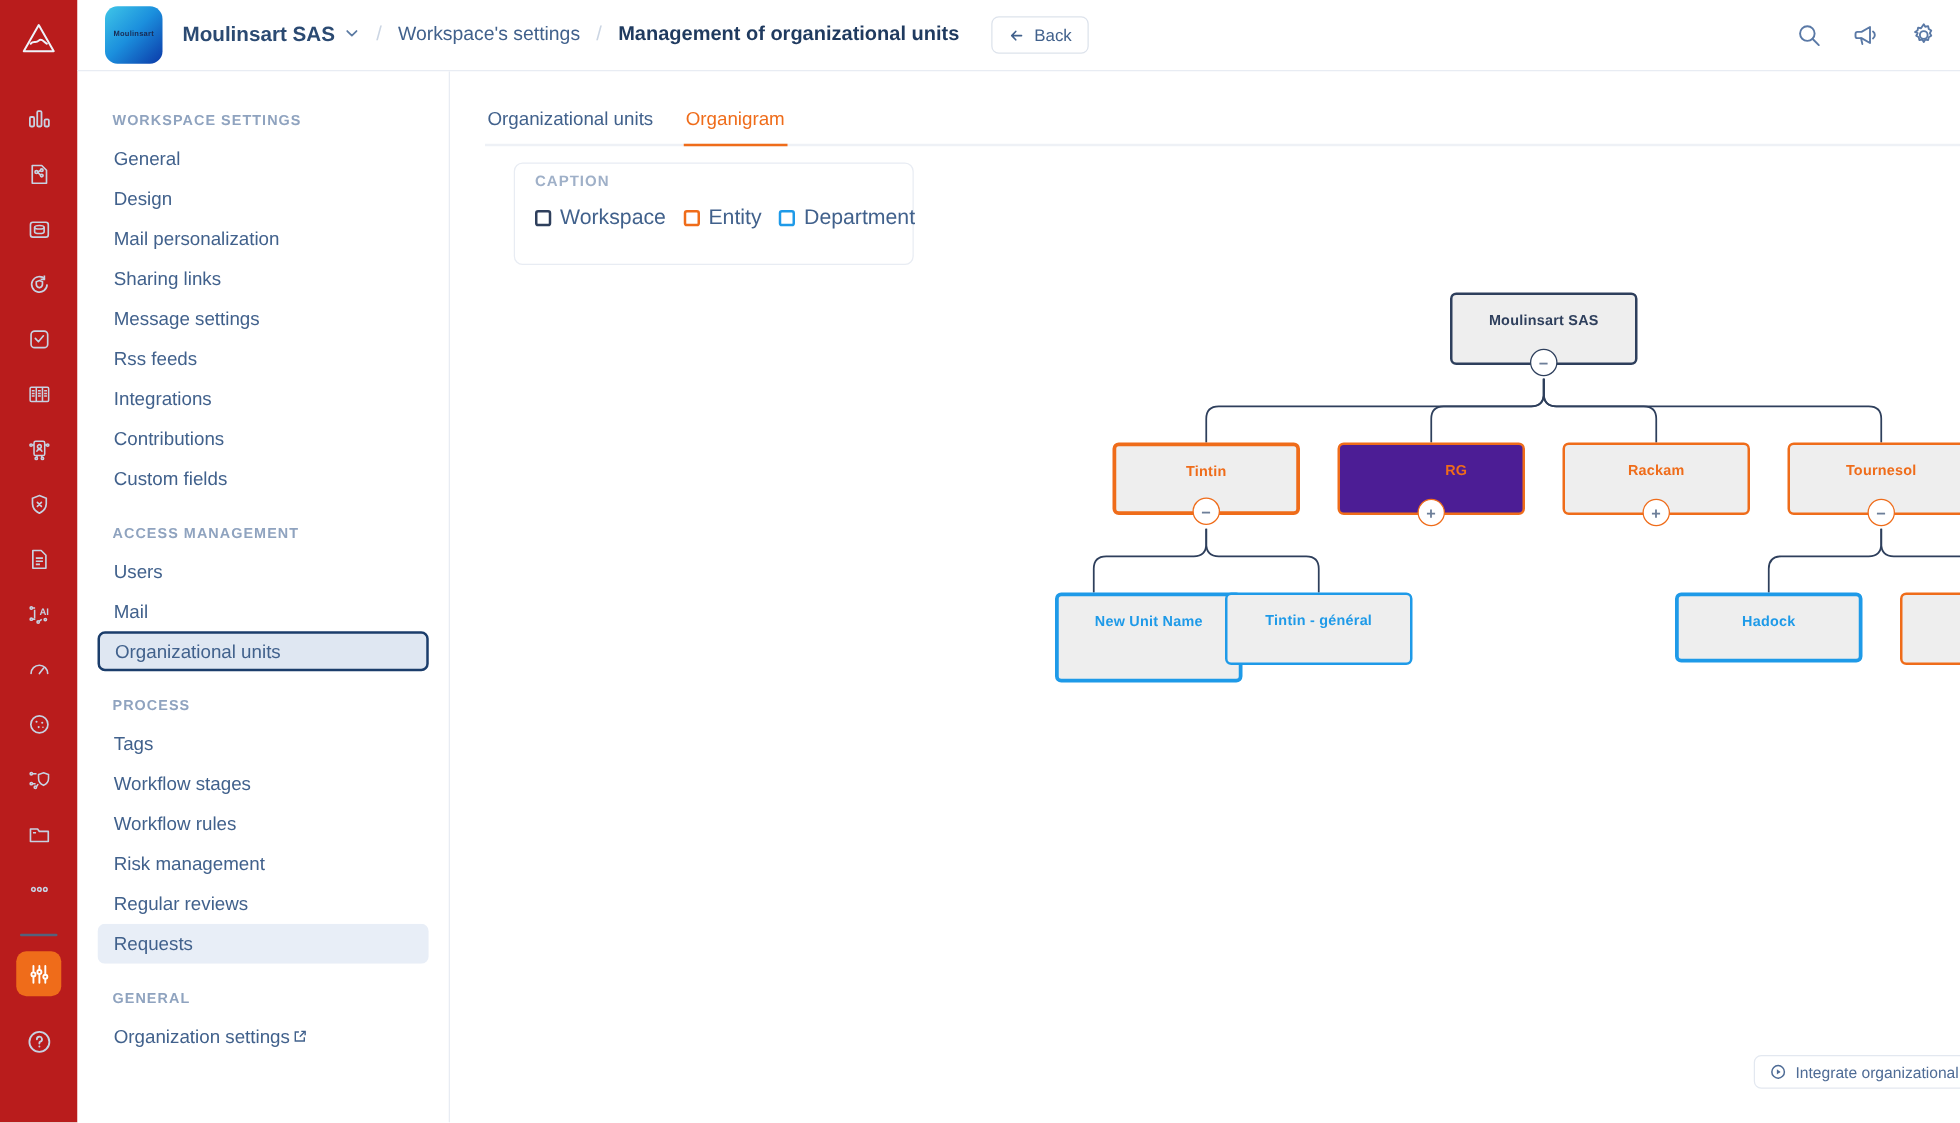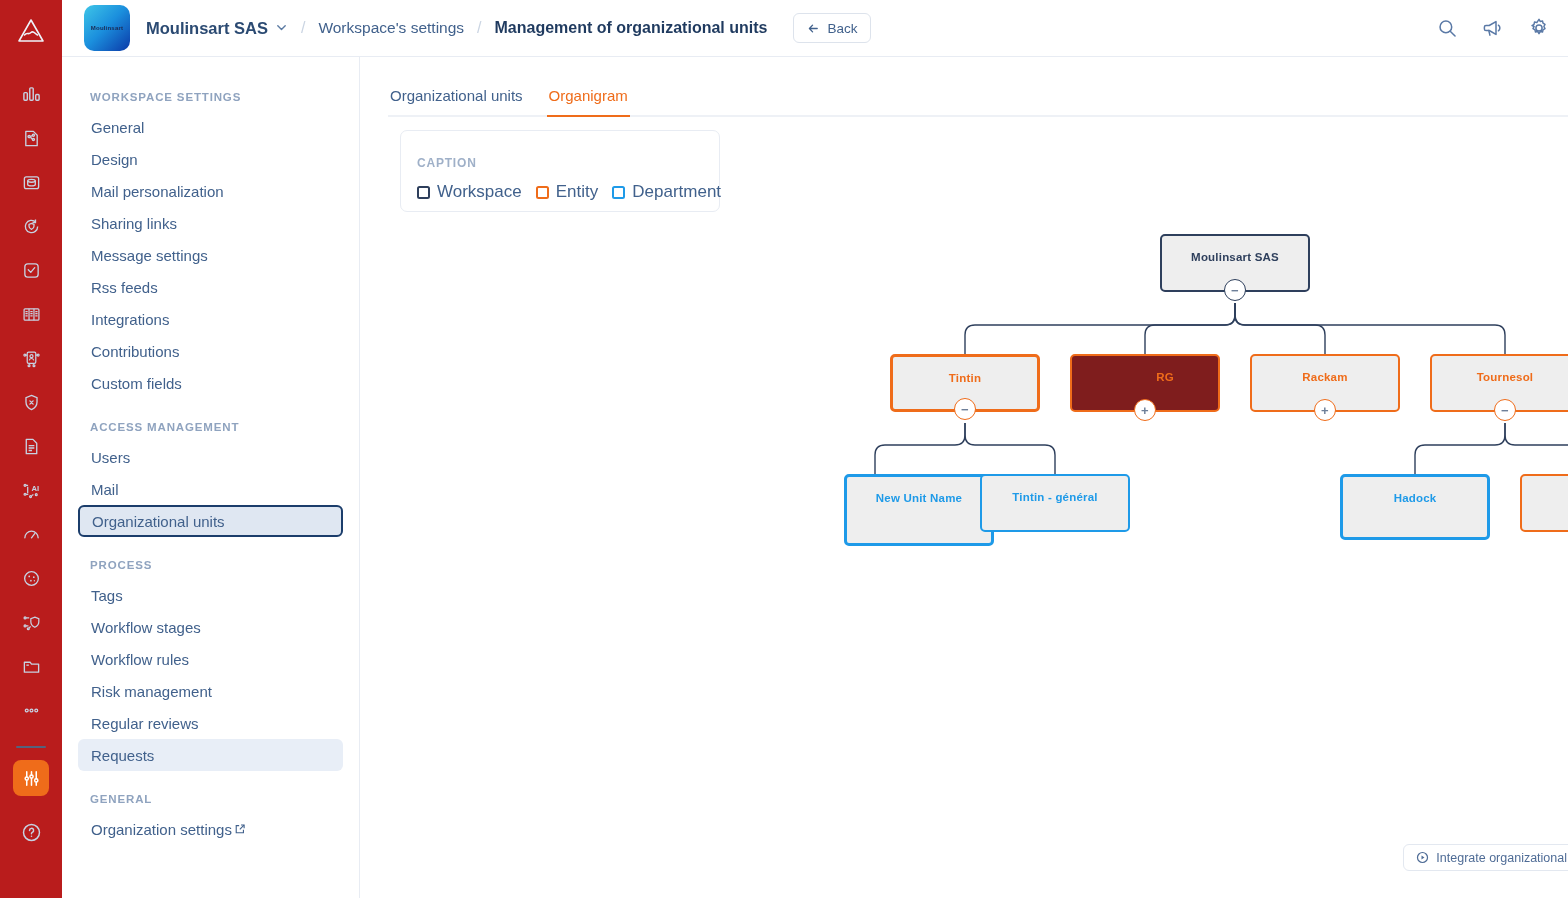--- a/index.html
+++ b/index.html
@@ -88,23 +88,23 @@
   .tabs { display: flex; gap: 22px; border-bottom: 2px solid #eef1f6; padding-right: 28px; }
   .tab {
     font-size: 15px; color: #41618c; padding: 0 2px 11px; cursor: pointer;
     position: relative; top: 2px;
   }
   .tab.on { color: #ef6c1a; border-bottom: 2.5px solid #ef6c1a; }
 
   .canvas { position: relative; width: 100%; height: 760px; }
 
   .caption-box {
-    position: absolute; left: 12px; top: 13px; width: 320px; height: 82px;
+    position: absolute; left: 23px; top: 13px; width: 320px; height: 82px;
     border: 1px solid #e8ecf3; border-radius: 7px; background: #fff;
-    padding: 25px 16px;
+    padding: 7px 16px;
   }
   .caption-title {
     font-size: 12px; font-weight: 700; letter-spacing: .8px; color: #9fb0c8;
     margin-bottom: 12px;
   }
   .caption-row { display: flex; align-items: center; gap: 14px; }
   .cap-item { display: flex; align-items: center; gap: 7px; font-size: 17px; color: #41618c; }
   .swatch { width: 13px; height: 13px; border-radius: 2.5px; background: #fff; }
 
   
@@ -441,39 +441,39 @@
         </svg>
       <div id="nodes-layer">
           <div class="node" style="left: 772px; top: 117px; width: 150px; height: 58px; border: 2px solid rgb(46, 63, 92); color: rgb(46, 63, 92); background: rgb(238, 238, 238);">
             <span>Moulinsart SAS</span>
             <span class="plusminus" style="border: 1.6px solid rgb(46, 63, 92);">−</span>
           </div>
           <div class="node" style="left: 502px; top: 237px; width: 150px; height: 58px; border: 3px solid rgb(239, 108, 26); color: rgb(239, 108, 26); background: rgb(238, 238, 238);">
             <span>Tintin</span>
             <span class="plusminus" style="border: 1.6px solid rgb(239, 108, 26);">−</span>
           </div>
-          <div class="node" style="left: 682px; top: 237px; width: 150px; height: 58px; border: 2px solid rgb(239, 108, 26); color: rgb(239, 108, 26); background: #7f1d1d; padding-left: 40px;">
+          <div class="node" style="left: 682px; top: 237px; width: 150px; height: 58px; border: 2px solid rgb(239, 108, 26); color: rgb(239, 108, 26); background: #4c1d95; padding-left: 40px;">
             <span>RG</span>
             <span class="plusminus" style="border: 1.6px solid rgb(239, 108, 26);">+</span>
           </div>
           <div class="node" style="left: 862px; top: 237px; width: 150px; height: 58px; border: 2px solid rgb(239, 108, 26); color: rgb(239, 108, 26); background: rgb(238, 238, 238);">
             <span>Rackam</span>
             <span class="plusminus" style="border: 1.6px solid rgb(239, 108, 26);">+</span>
           </div>
           <div class="node" style="left: 1042px; top: 237px; width: 150px; height: 58px; border: 2px solid rgb(239, 108, 26); color: rgb(239, 108, 26); background: rgb(238, 238, 238);">
             <span>Tournesol</span>
             <span class="plusminus" style="border: 1.6px solid rgb(239, 108, 26);">−</span>
           </div>
           <div class="node" style="left: 412px; top: 357px; width: 150px; height: 72px; border: 3px solid rgb(30, 154, 232); color: rgb(30, 154, 232); background: rgb(238, 238, 238); margin-left: 44px;">
             <span>New Unit Name</span>
           </div>
           <div class="node" style="left: 592px; top: 357px; width: 150px; height: 58px; border: 2px solid rgb(30, 154, 232); color: rgb(30, 154, 232); background: rgb(238, 238, 238);">
             <span>Tintin - général</span>
           </div>
-          <div class="node" style="left: 952px; top: 357px; width: 150px; height: 66px; border: 3px solid rgb(30, 154, 232); color: rgb(30, 154, 232); background: rgb(238, 238, 238);">
+          <div class="node" style="left: 952px; top: 357px; width: 150px; height: 56px; border: 3px solid rgb(30, 154, 232); color: rgb(30, 154, 232); background: rgb(238, 238, 238);">
             <span>Hadock</span>
           </div>
           <div class="node" style="left: 1132px; top: 357px; width: 150px; height: 58px; border: 2px solid rgb(239, 108, 26); color: rgb(239, 108, 26); background: rgb(238, 238, 238);"></div>
         </div>
 
       <button class="integrate-btn">
         <span style="display:flex">
           <svg width="13" height="13" viewBox="0 0 14 14" fill="none" stroke="#4f6c96" stroke-width="1.3">
               <circle cx="7" cy="7" r="5.4"></circle>
               <path d="M5.9 4.8l3.2 2.2-3.2 2.2z" fill="#4f6c96" stroke="none"></path>

